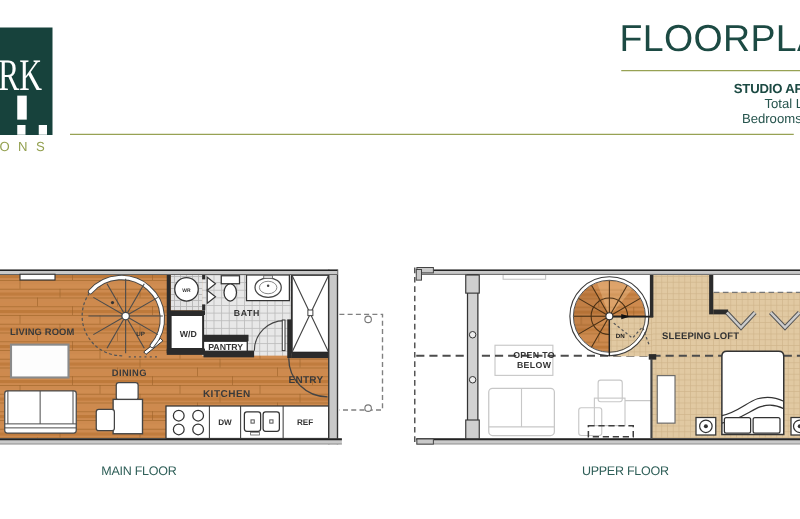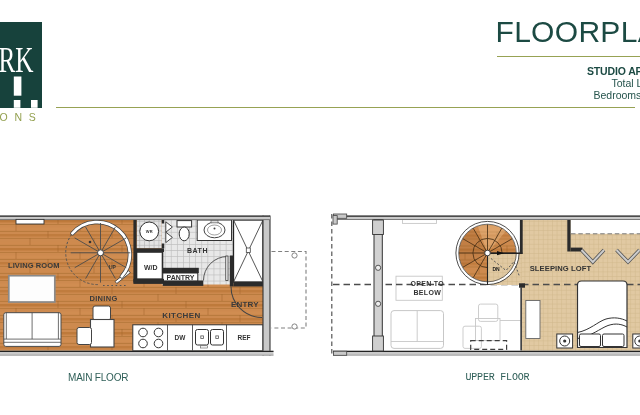--- a/index.html
+++ b/index.html
@@ -260,15 +260,15 @@
   <rect x="31" y="100" width="6.6" height="7.8" fill="#fff"></rect>
   <text x="-0.5" y="120.5" font-size="10.5" fill="#93a04f" letter-spacing="6.8">ONS</text>
 </svg>
 <div class="abs" style="left:56px;top:107px;width:579px;height:1.2px;background:#97a254;"></div>
 <div class="abs" style="left:495.5px;top:15.3px;width:200px;color:#1c4a43;font-size:30px;letter-spacing:0.3px;white-space:nowrap;">FLOORPLAN</div>
 <div class="abs" style="left:497px;top:56px;width:200px;height:1.3px;background:#97a254;"></div>
 <div class="abs" style="left:587px;top:64.8px;color:#1c4a43;font-size:10.5px;font-weight:bold;letter-spacing:-0.15px;white-space:nowrap;">STUDIO APARTMENT</div>
 <div class="abs" style="left:611.5px;top:77.3px;color:#26544d;font-size:10.5px;white-space:nowrap;">Total Living: 480 SQ. FT.</div>
 <div class="abs" style="left:593.5px;top:89.2px;color:#26544d;font-size:10.5px;white-space:nowrap;">Bedrooms: 1</div>
 
-<div class="abs" style="left:68px;top:372.4px;color:#2f5f58;font-size:10px;letter-spacing:-0.2px;">MAIN FLOOR</div>
-<div class="abs" style="left:465.5px;top:372.4px;color:#2f5f58;font-size:10px;letter-spacing:-0.2px;font-family:Liberation Mono, monospace;">UPPER FLOOR</div>
+<div class="abs" style="left:81px;top:372.4px;color:#2f5f58;font-size:10px;letter-spacing:-0.2px;">MAIN FLOOR</div>
+<div class="abs" style="left:465.5px;top:372.4px;color:#2f5f58;font-size:10px;letter-spacing:-0.2px;">UPPER FLOOR</div>
 </div>
 
 </body></html>

